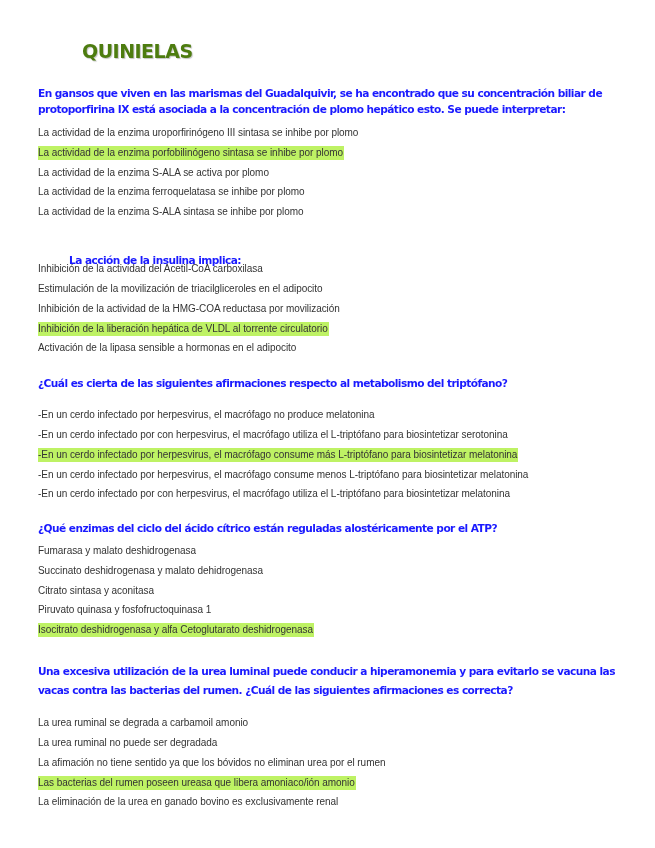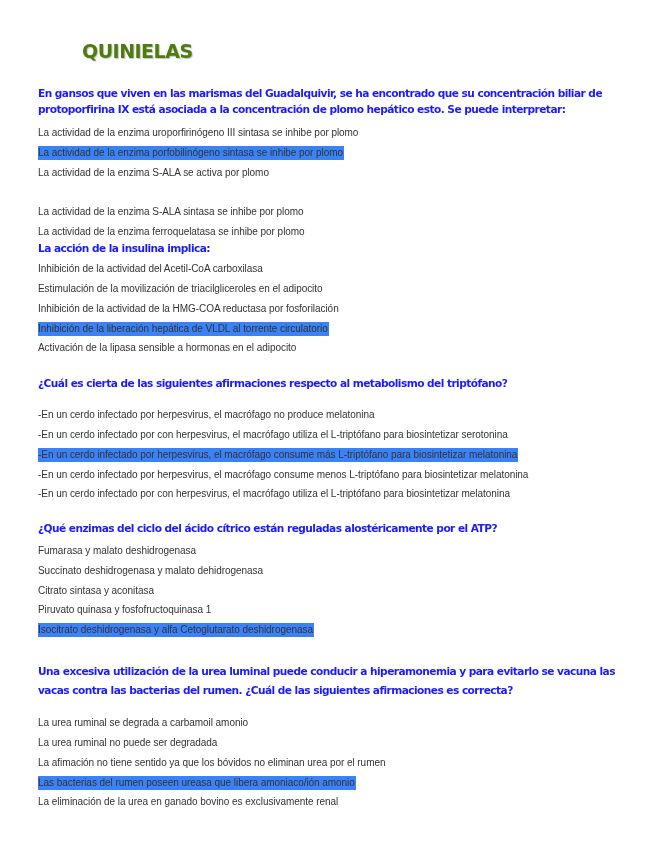--- a/index.html
+++ b/index.html
@@ -48,45 +48,45 @@
       position: absolute;
       left: 0;
       font-family: "Liberation Sans", sans-serif;
       font-size: 10px;
       color: #333333;
       line-height: 14px;
       white-space: nowrap;
       letter-spacing: -0.05px;
     }
     .option.hl {
-      background: #3b82f6;
+      background: #bef264;
       padding-right: 1px;
     }
   </style>
 </head>
 <body>
 
 <div class="page">
   <div class="title" style="top:40px;">QUINIELAS</div>
 
   <div>
     <div class="question" style="top:84px;">En gansos que viven en las marismas del Guadalquivir, se ha encontrado que su concentración biliar de</div>
     <div class="question" style="top:100px;">protoporfirina IX está asociada a la concentración de plomo hepático esto. Se puede interpretar:</div>
     <div class="option" style="top:126px;">La actividad de la enzima uroporfirinógeno III sintasa se inhibe por plomo</div>
     <div class="option hl" style="top:146px;">La actividad de la enzima porfobilinógeno sintasa se inhibe por plomo</div>
     <div class="option" style="top:166px;">La actividad de la enzima S-ALA se activa por plomo</div>
-    <div class="option" style="top:185px;margin-top:40px;">La actividad de la enzima ferroquelatasa se inhibe por plomo</div>
+    <div class="option" style="top:185px;">La actividad de la enzima ferroquelatasa se inhibe por plomo</div>
     <div class="option" style="top:205px;">La actividad de la enzima S-ALA sintasa se inhibe por plomo</div>
   </div>
 
   <div>
-    <div class="question" style="top:239px;">La acción de la insulina implica:</div>
+    <div class="question" style="top:251px;margin-left:31px;">La acción de la insulina implica:</div>
     <div class="option" style="top:262px;">Inhibición de la actividad del Acetil-CoA carboxilasa</div>
     <div class="option" style="top:282px;">Estimulación de la movilización de triacilgliceroles en el adipocito</div>
-    <div class="option" style="top:302px;">Inhibición de la actividad de la HMG-COA reductasa por fosforilación</div>
+    <div class="option" style="top:302px;">Inhibición de la actividad de la HMG-COA reductasa por movilización</div>
     <div class="option hl" style="top:322px;">Inhibición de la liberación hepática de VLDL al torrente circulatorio</div>
     <div class="option" style="top:341px;">Activación de la lipasa sensible a hormonas en el adipocito</div>
   </div>
 
   <div>
     <div class="question" style="top:374px;">¿Cuál es cierta de las siguientes afirmaciones respecto al metabolismo del triptófano?</div>
     <div class="option" style="top:408px;">-En un cerdo infectado por herpesvirus, el macrófago no produce melatonina</div>
     <div class="option" style="top:428px;">-En un cerdo infectado por con herpesvirus, el macrófago utiliza el L-triptófano para biosintetizar serotonina</div>
     <div class="option hl" style="top:448px;">-En un cerdo infectado por herpesvirus, el macrófago consume más L-triptófano para biosintetizar melatonina</div>
     <div class="option" style="top:468px;">-En un cerdo infectado por herpesvirus, el macrófago consume menos L-triptófano para biosintetizar melatonina</div>

